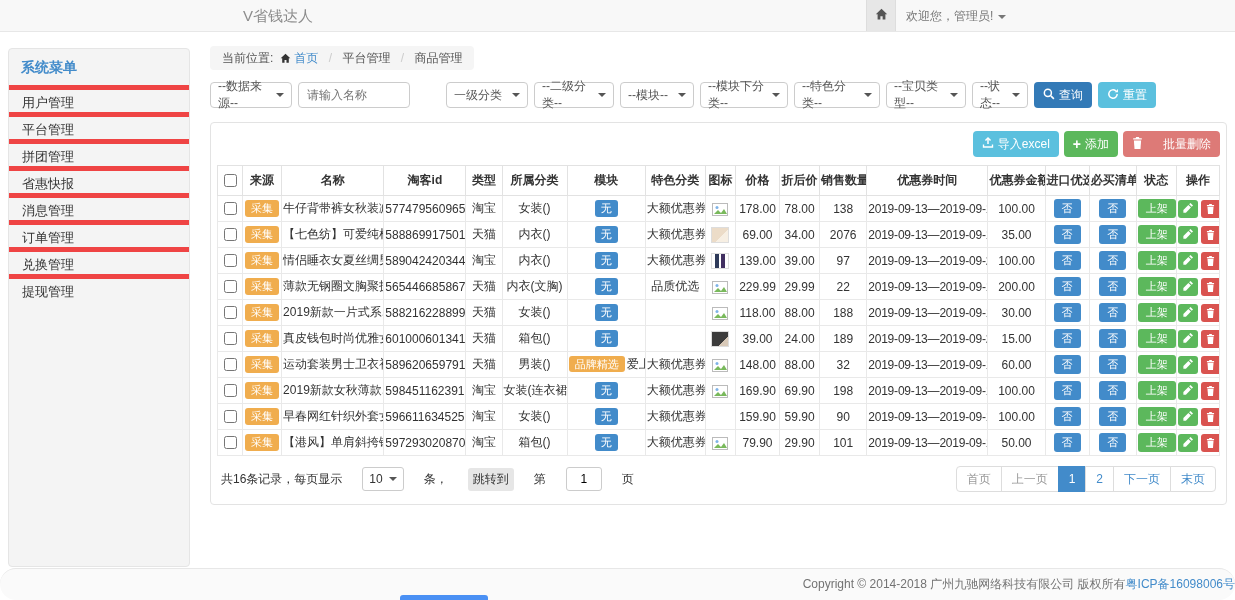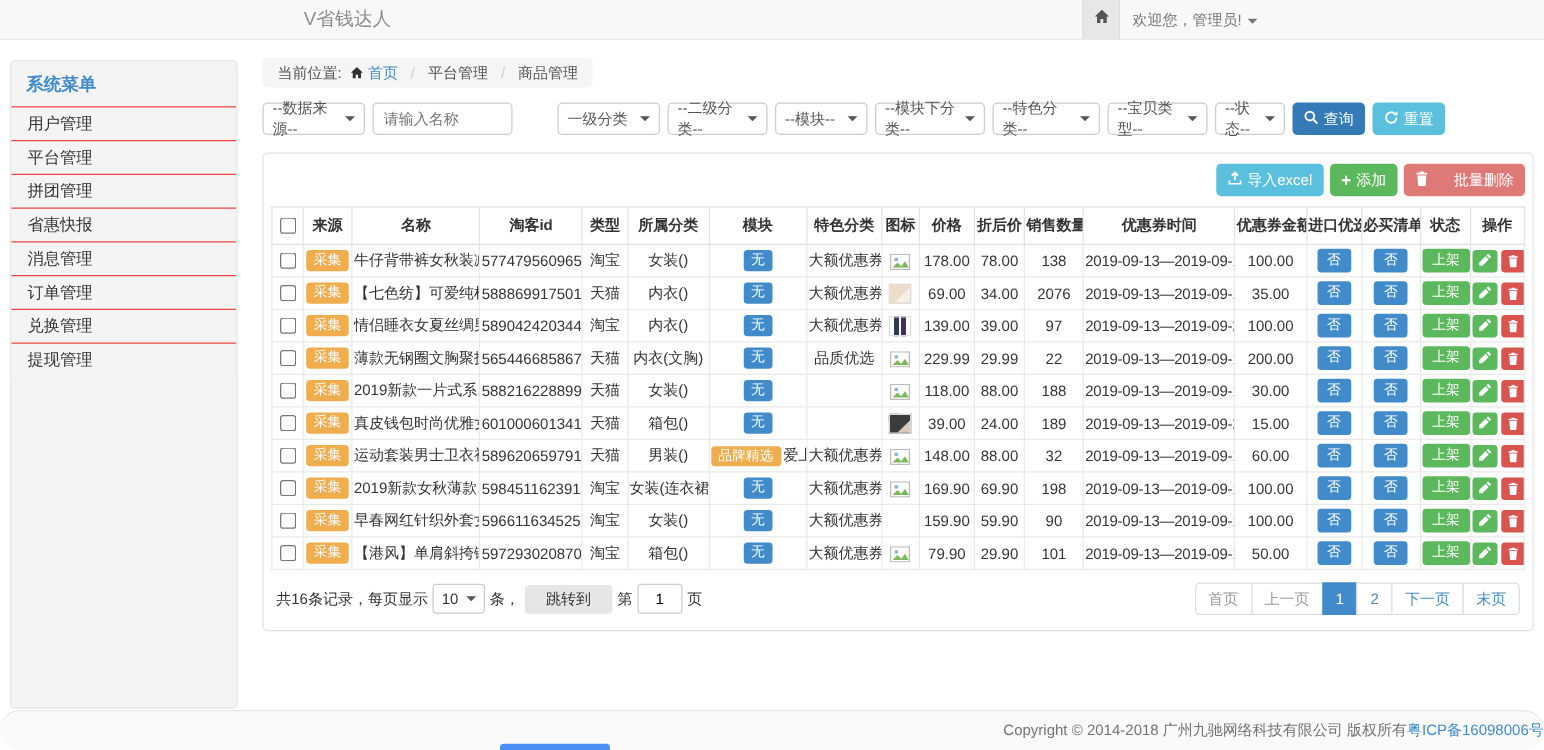--- a/index.html
+++ b/index.html
@@ -15,21 +15,21 @@
   .home-btn { position:absolute; left:866px; top:0; width:30px; height:31px; background:#e7e7e7;
     border-left:1px solid #ddd; border-right:1px solid #ddd; display:flex; align-items:center; justify-content:center; cursor:pointer; }
   .welcome { position:absolute; left:906px; top:0; line-height:32px; font-size:12px; color:#777; cursor:pointer; }
   .caret-down { display:inline-block; width:0; height:0; border-left:4px solid transparent; border-right:4px solid transparent;
     border-top:4px solid #777; margin-left:5px; vertical-align:middle; }
   
   .sidebar { position:absolute; left:8px; top:48px; width:182px; bottom:33px; background:#f4f4f4;
     border:1px solid #e5e5e5; border-radius:4px; overflow:hidden; }
   .side-title { color:#428bca; font-weight:bold; font-size:14px; padding:10px 12px 8px; }
   .side-item { height:27px; line-height:26px; padding-left:13px; font-size:13px; color:#333;
-    border-top:1px solid #ef4444; background:#f4f4f4; cursor:pointer; }
+    border-top:5px solid #ef4444; background:#f4f4f4; cursor:pointer; }
   .side-sub { background:#fff; border-top:1px solid #e3e3e3; padding:0 9px; }
   .sub-item { height:26px; line-height:25px; padding-left:7px; font-size:12px; color:#428bca;
     border-bottom:1px dashed #e8e8e8; cursor:pointer; }
   .sub-item.active { background:#fcd7a1; border-radius:4px; color:#555; border-bottom-color:transparent; }
   
   .main { position:absolute; left:210px; top:46px; width:1017px; }
   .crumb { display:inline-block; background:#f5f5f5; border-radius:4px; height:24px; line-height:24px;
     padding:0 12px; font-size:12px; color:#555; }
   .crumb .sep { color:#ccc; margin:0 7px; }
   .crumb .home-link { color:#428bca; cursor:pointer; }
@@ -66,25 +66,25 @@
   .thumb { display:inline-block; width:18px; height:16px; border:1px solid #ddd; }
   .t-beige { background:linear-gradient(135deg,#ecdcc8 60%,#f7efe3 60%); }
   .t-fig { background:linear-gradient(90deg,#fff 0 18%,#2e3a59 18% 44%,#fff 44% 56%,#413061 56% 82%,#fff 82%); }
   .t-dark { background:linear-gradient(135deg,#3c3c3c 68%,#d8c9b8 68%); }
   .ops { display:inline-flex; gap:3px; }
   .op { width:20px; height:18px; border:none; border-radius:3px; display:inline-flex; align-items:center;
     justify-content:center; cursor:pointer; padding:0; }
   .op-e { background:#5cb85c; }
   .op-d { background:#d9534f; }
   .pagerow { display:flex; justify-content:space-between; align-items:center; margin-top:10px; font-size:12px; padding:0 4px; }
-  .pleft { display:flex; align-items:center; gap:4px; }
+  .pleft { display:flex; align-items:center; gap:20px; }
   .mini-sel { display:inline-flex; align-items:center; border:1px solid #ccc; border-radius:3px; height:24px;
     padding:0 6px; background:#fff; cursor:pointer; }
   .mini-sel .caret-down { border-top-color:#555; margin-left:6px; }
-  .jump-chip { background:#e6e6e6; border-radius:3px; padding:3px 17px; cursor:pointer; }
+  .jump-chip { background:#e6e6e6; border-radius:3px; padding:3px 5px; cursor:pointer; }
   .jump-input { width:36px; height:24px; border:1px solid #ccc; border-radius:3px; text-align:center; font-size:12px; }
   .pager { display:flex; }
   .pg { padding:0 10px; height:26px; line-height:24px; border:1px solid #ddd; background:#fff; color:#428bca;
     text-align:center; cursor:pointer; margin-left:-1px; }
   .pg.muted { color:#999; }
   .pg.active { background:#428bca; color:#fff; border-color:#428bca; }
   .pg:first-child { border-radius:4px 0 0 4px; margin-left:0; }
   .pg:last-child { border-radius:0 4px 4px 0; }
   .footer { position:absolute; left:0; right:0; bottom:0; height:32px; background:#fafafa;
     border-top:1px solid #e7e7e7; text-align:right; line-height:31px; font-size:12px; color:#737373;border-radius:16px; }

